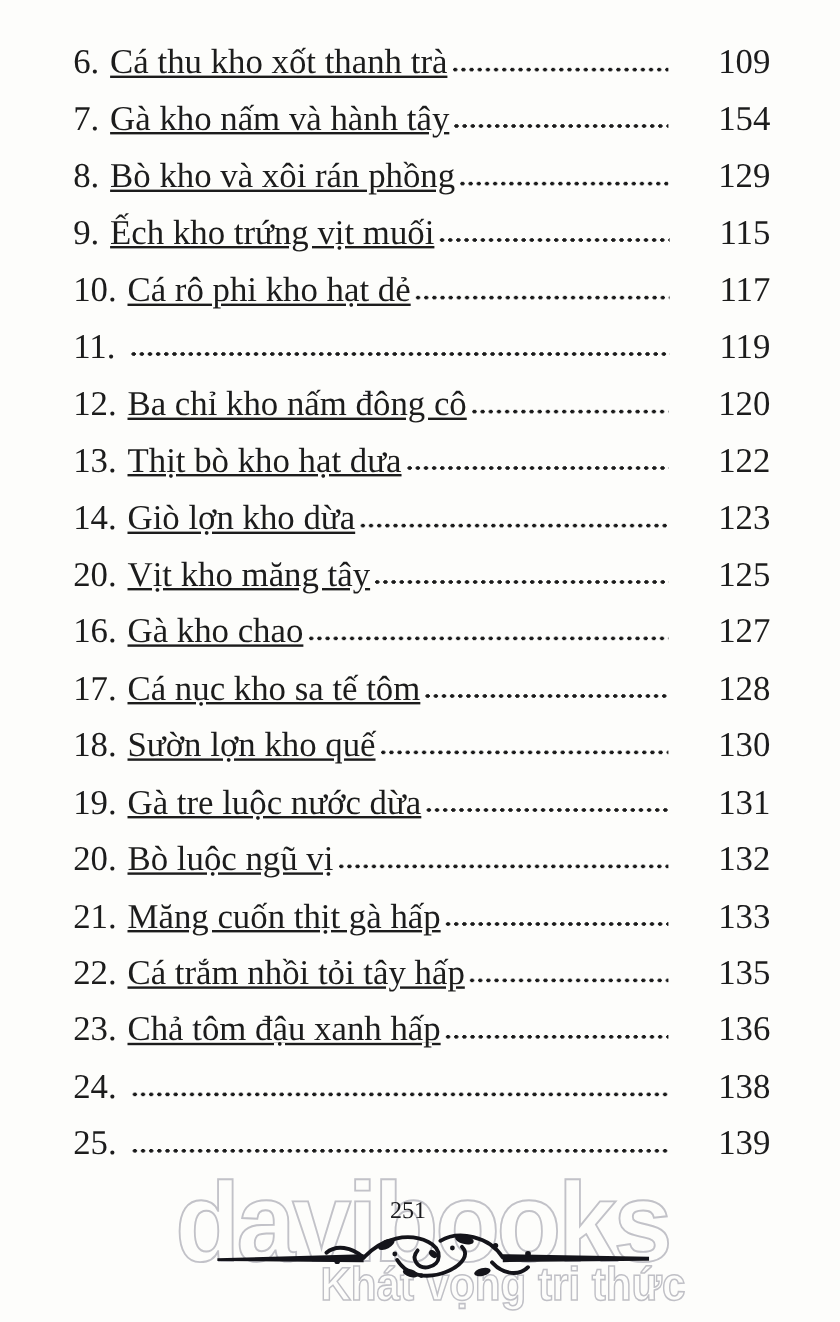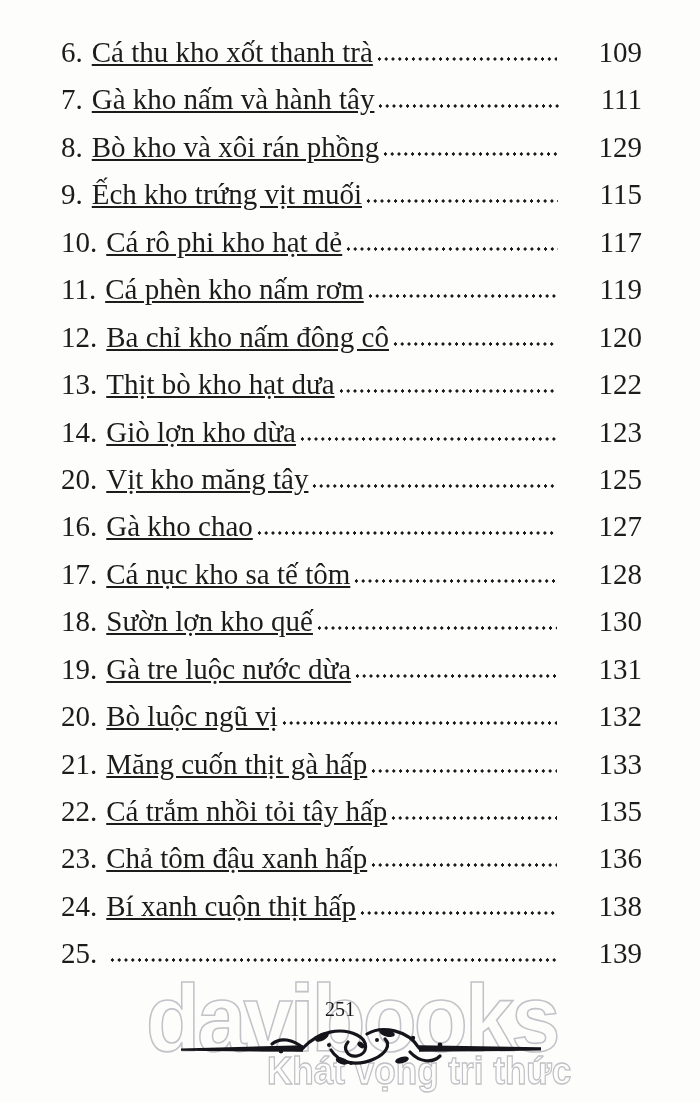--- a/index.html
+++ b/index.html
@@ -98,21 +98,21 @@
       <span class="num">6.</span>
       <span class="title">Cá thu kho xốt thanh trà</span>
       <span class="dots"></span>
       <span class="pg">109</span>
     </li>
 
     <li class="toc-row">
       <span class="num">7.</span>
       <span class="title">Gà kho nấm và hành tây</span>
       <span class="dots"></span>
-      <span class="pg">111</span>
+      <span class="pg">154</span>
     </li>
 
     <li class="toc-row">
       <span class="num">8.</span>
       <span class="title">Bò kho và xôi rán phồng</span>
       <span class="dots"></span>
       <span class="pg">129</span>
     </li>
 
     <li class="toc-row">
@@ -124,21 +124,20 @@
 
     <li class="toc-row">
       <span class="num">10.</span>
       <span class="title">Cá rô phi kho hạt dẻ</span>
       <span class="dots"></span>
       <span class="pg">117</span>
     </li>
 
     <li class="toc-row">
       <span class="num">11.</span>
-      <span class="title">Cá phèn kho nấm rơm</span>
       <span class="dots"></span>
       <span class="pg">119</span>
     </li>
 
     <li class="toc-row">
       <span class="num">12.</span>
       <span class="title">Ba chỉ kho nấm đông cô</span>
       <span class="dots"></span>
       <span class="pg">120</span>
     </li>
@@ -215,21 +214,20 @@
 
     <li class="toc-row">
       <span class="num">23.</span>
       <span class="title">Chả tôm đậu xanh hấp</span>
       <span class="dots"></span>
       <span class="pg">136</span>
     </li>
 
     <li class="toc-row">
       <span class="num">24.</span>
-      <span class="title">Bí xanh cuộn thịt hấp</span>
       <span class="dots"></span>
       <span class="pg">138</span>
     </li>
 
     <li class="toc-row">
       <span class="num">25.</span>
       <span class="dots"></span>
       <span class="pg">139</span>
     </li>
   </ol>

